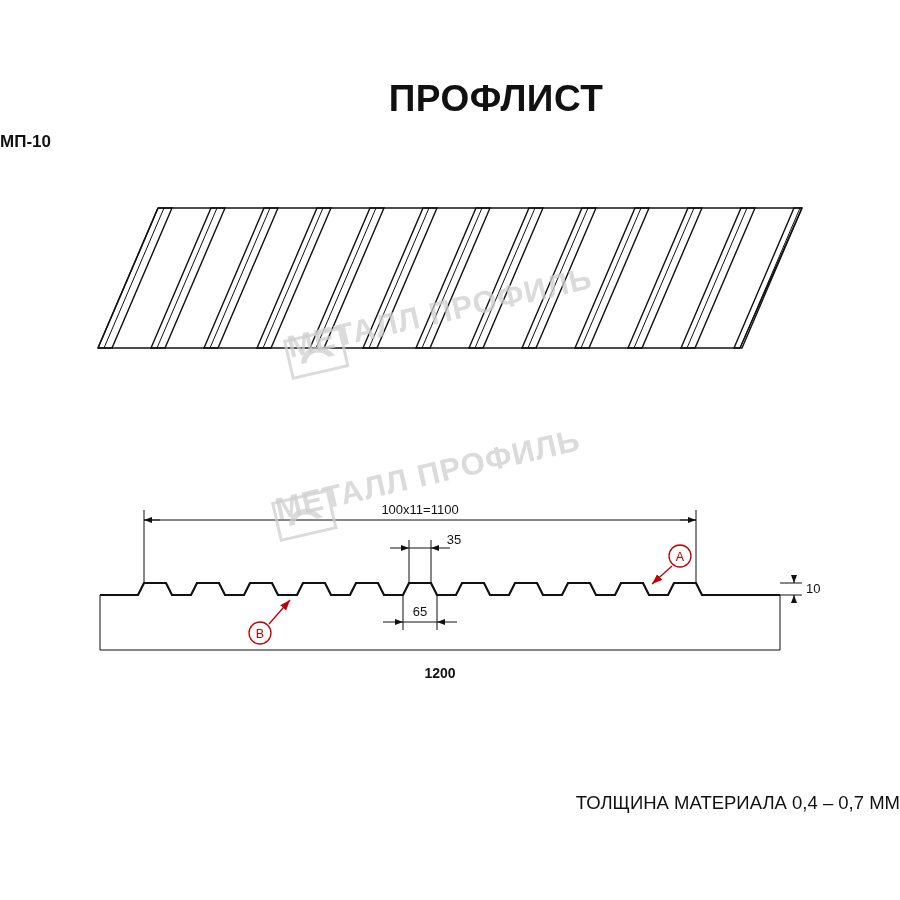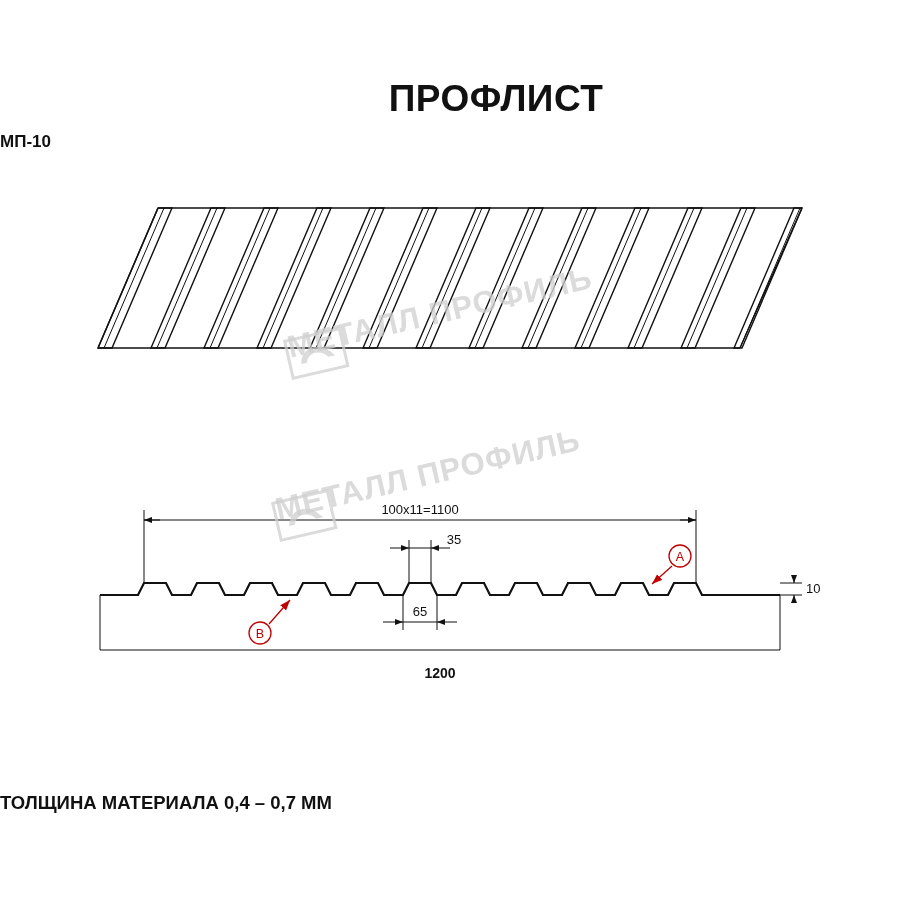--- a/index.html
+++ b/index.html
@@ -86,23 +86,23 @@
   .wm-logo { position: absolute; pointer-events: none; opacity: 0.75; }
   .wm-logo1 { left: 288px; top: 340px; transform: rotate(-13deg); transform-origin: left center;}
   .wm-logo2 { left: 276px; top: 502px; transform: rotate(-13deg); transform-origin: left center;}
 
   
   .footer {
     position: absolute;
     top: 792px;
     left: 0;
     width: 900px;
-    text-align: left;
+    text-align: right;
     font-size: 18.5px;
-    font-weight: bold;
+    font-weight: normal;
     color: #111111;
   }
   .dim-text {
     font-family: "Liberation Sans", sans-serif;
     font-size: 13px;
     fill: #111111;
   }
   .dim-text-b {
     font-family: "Liberation Sans", sans-serif;
     font-size: 14px;

